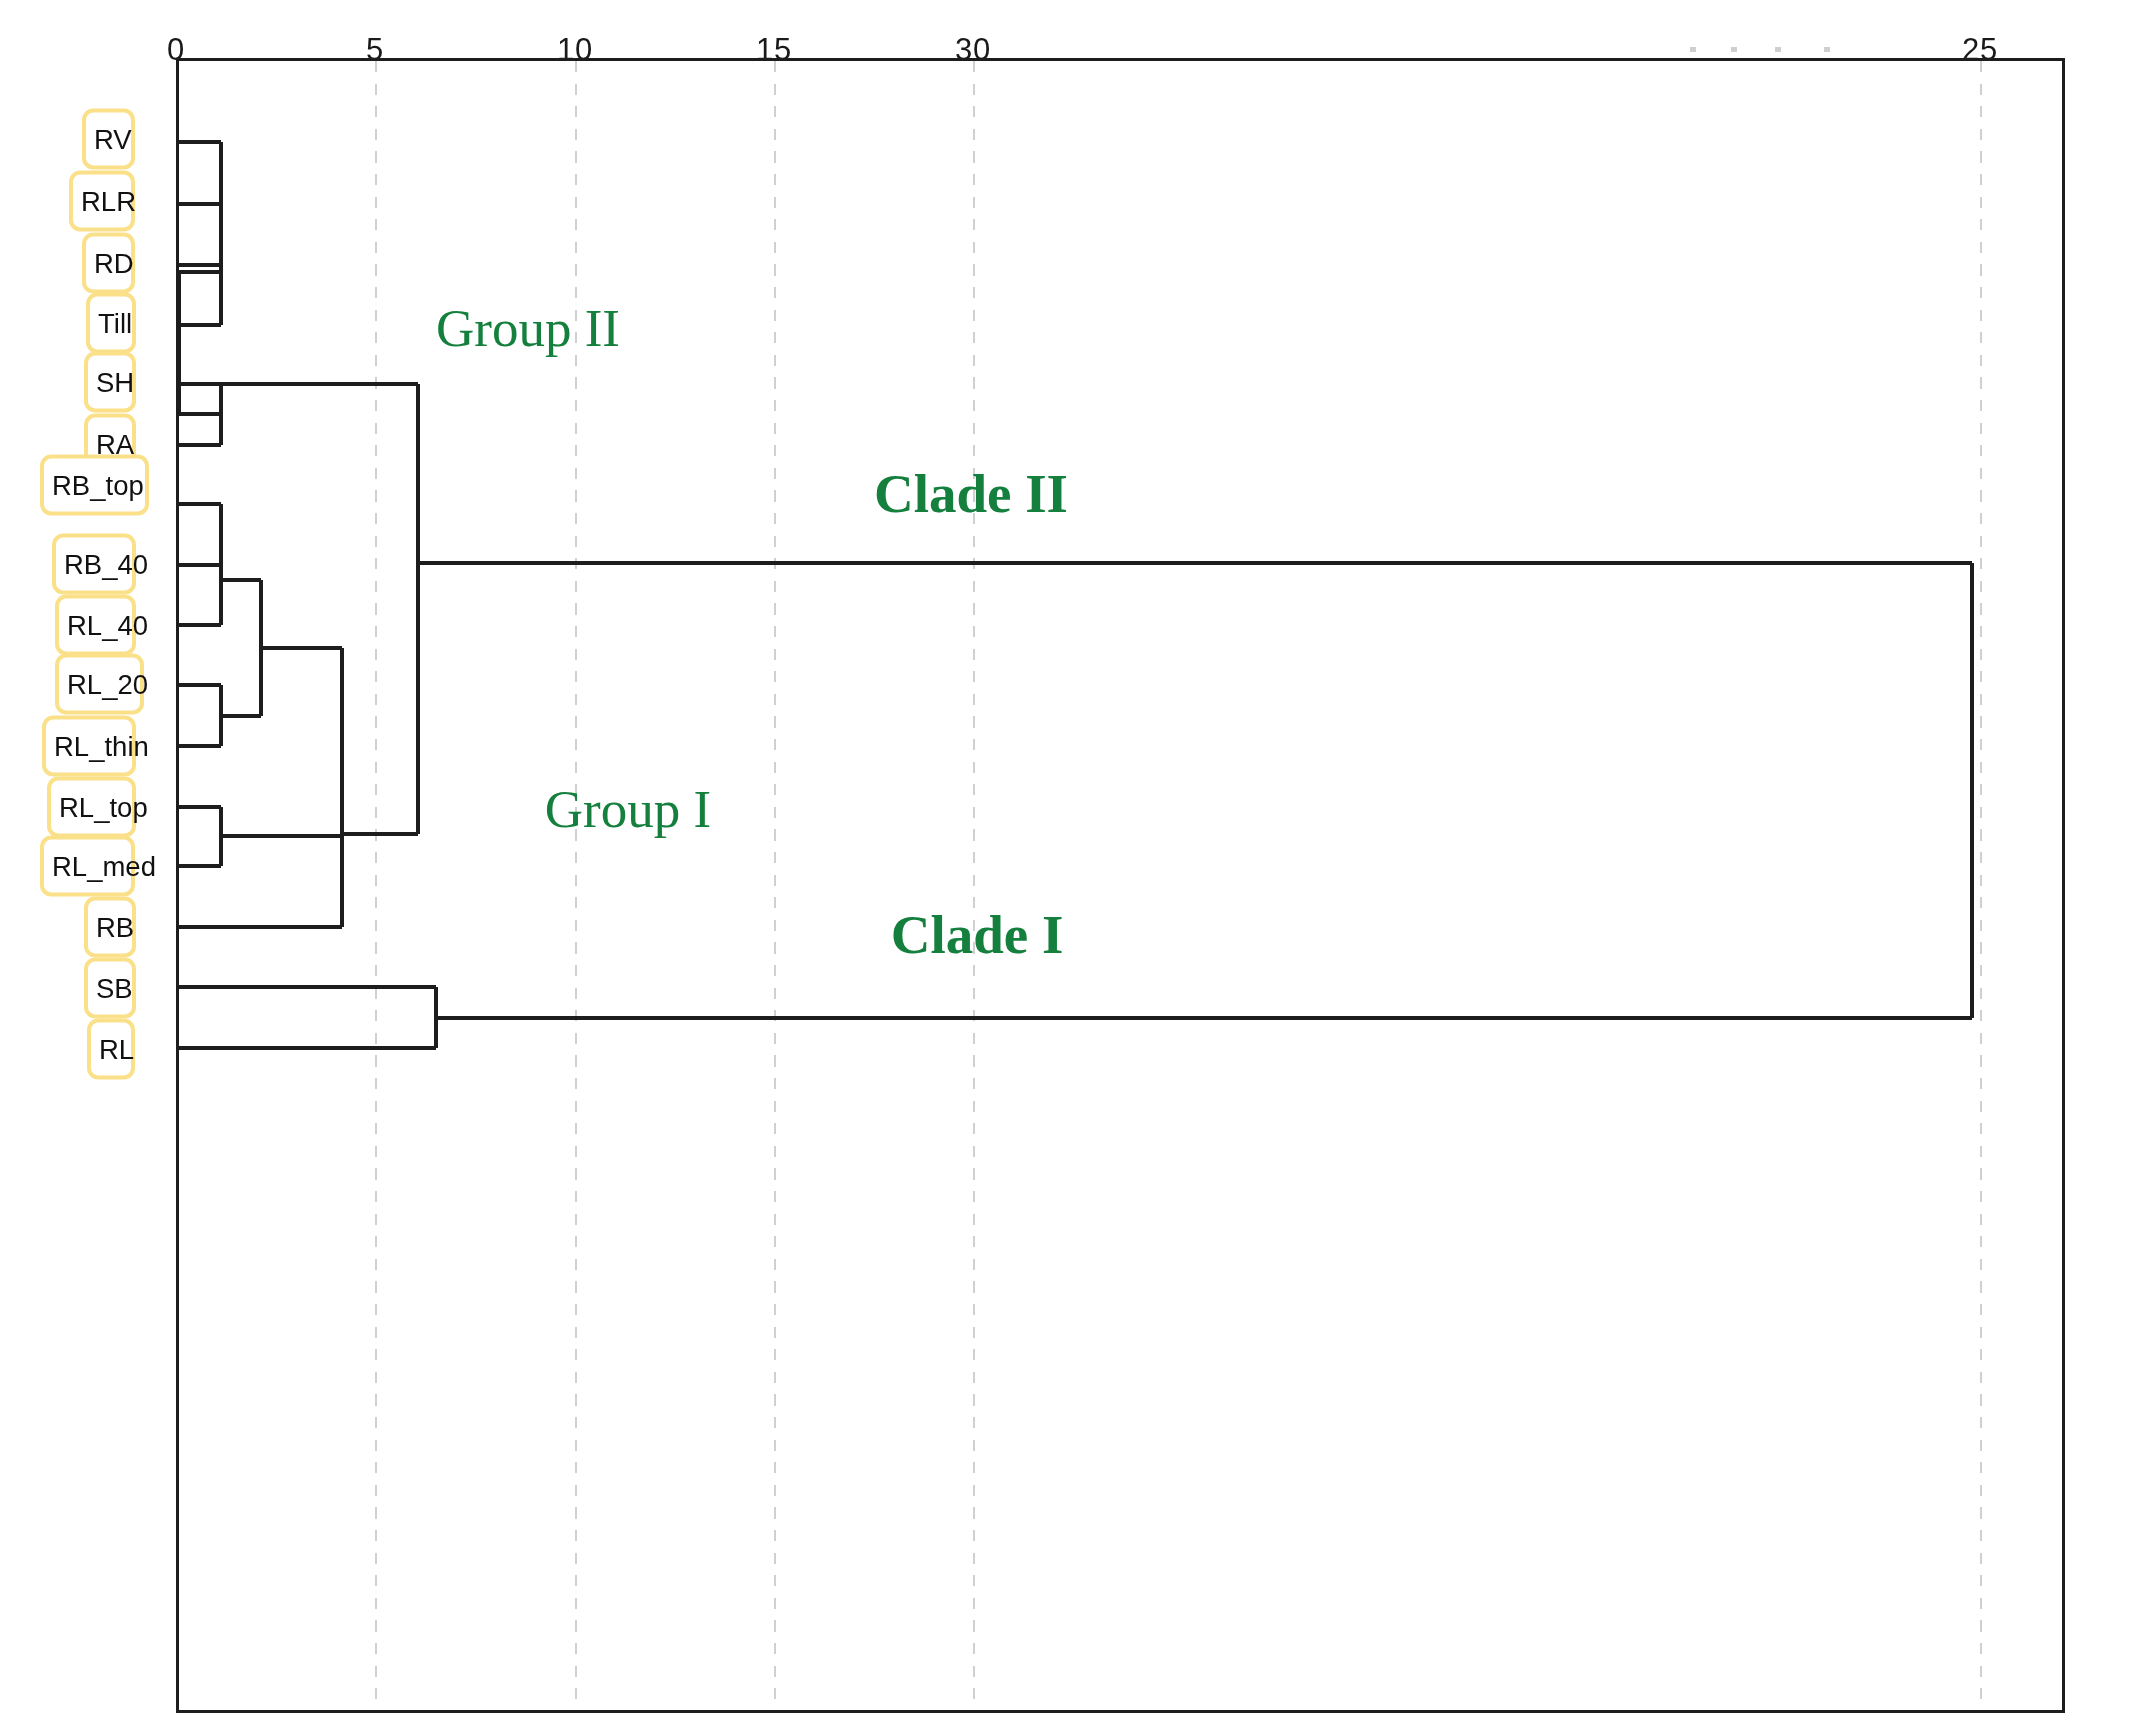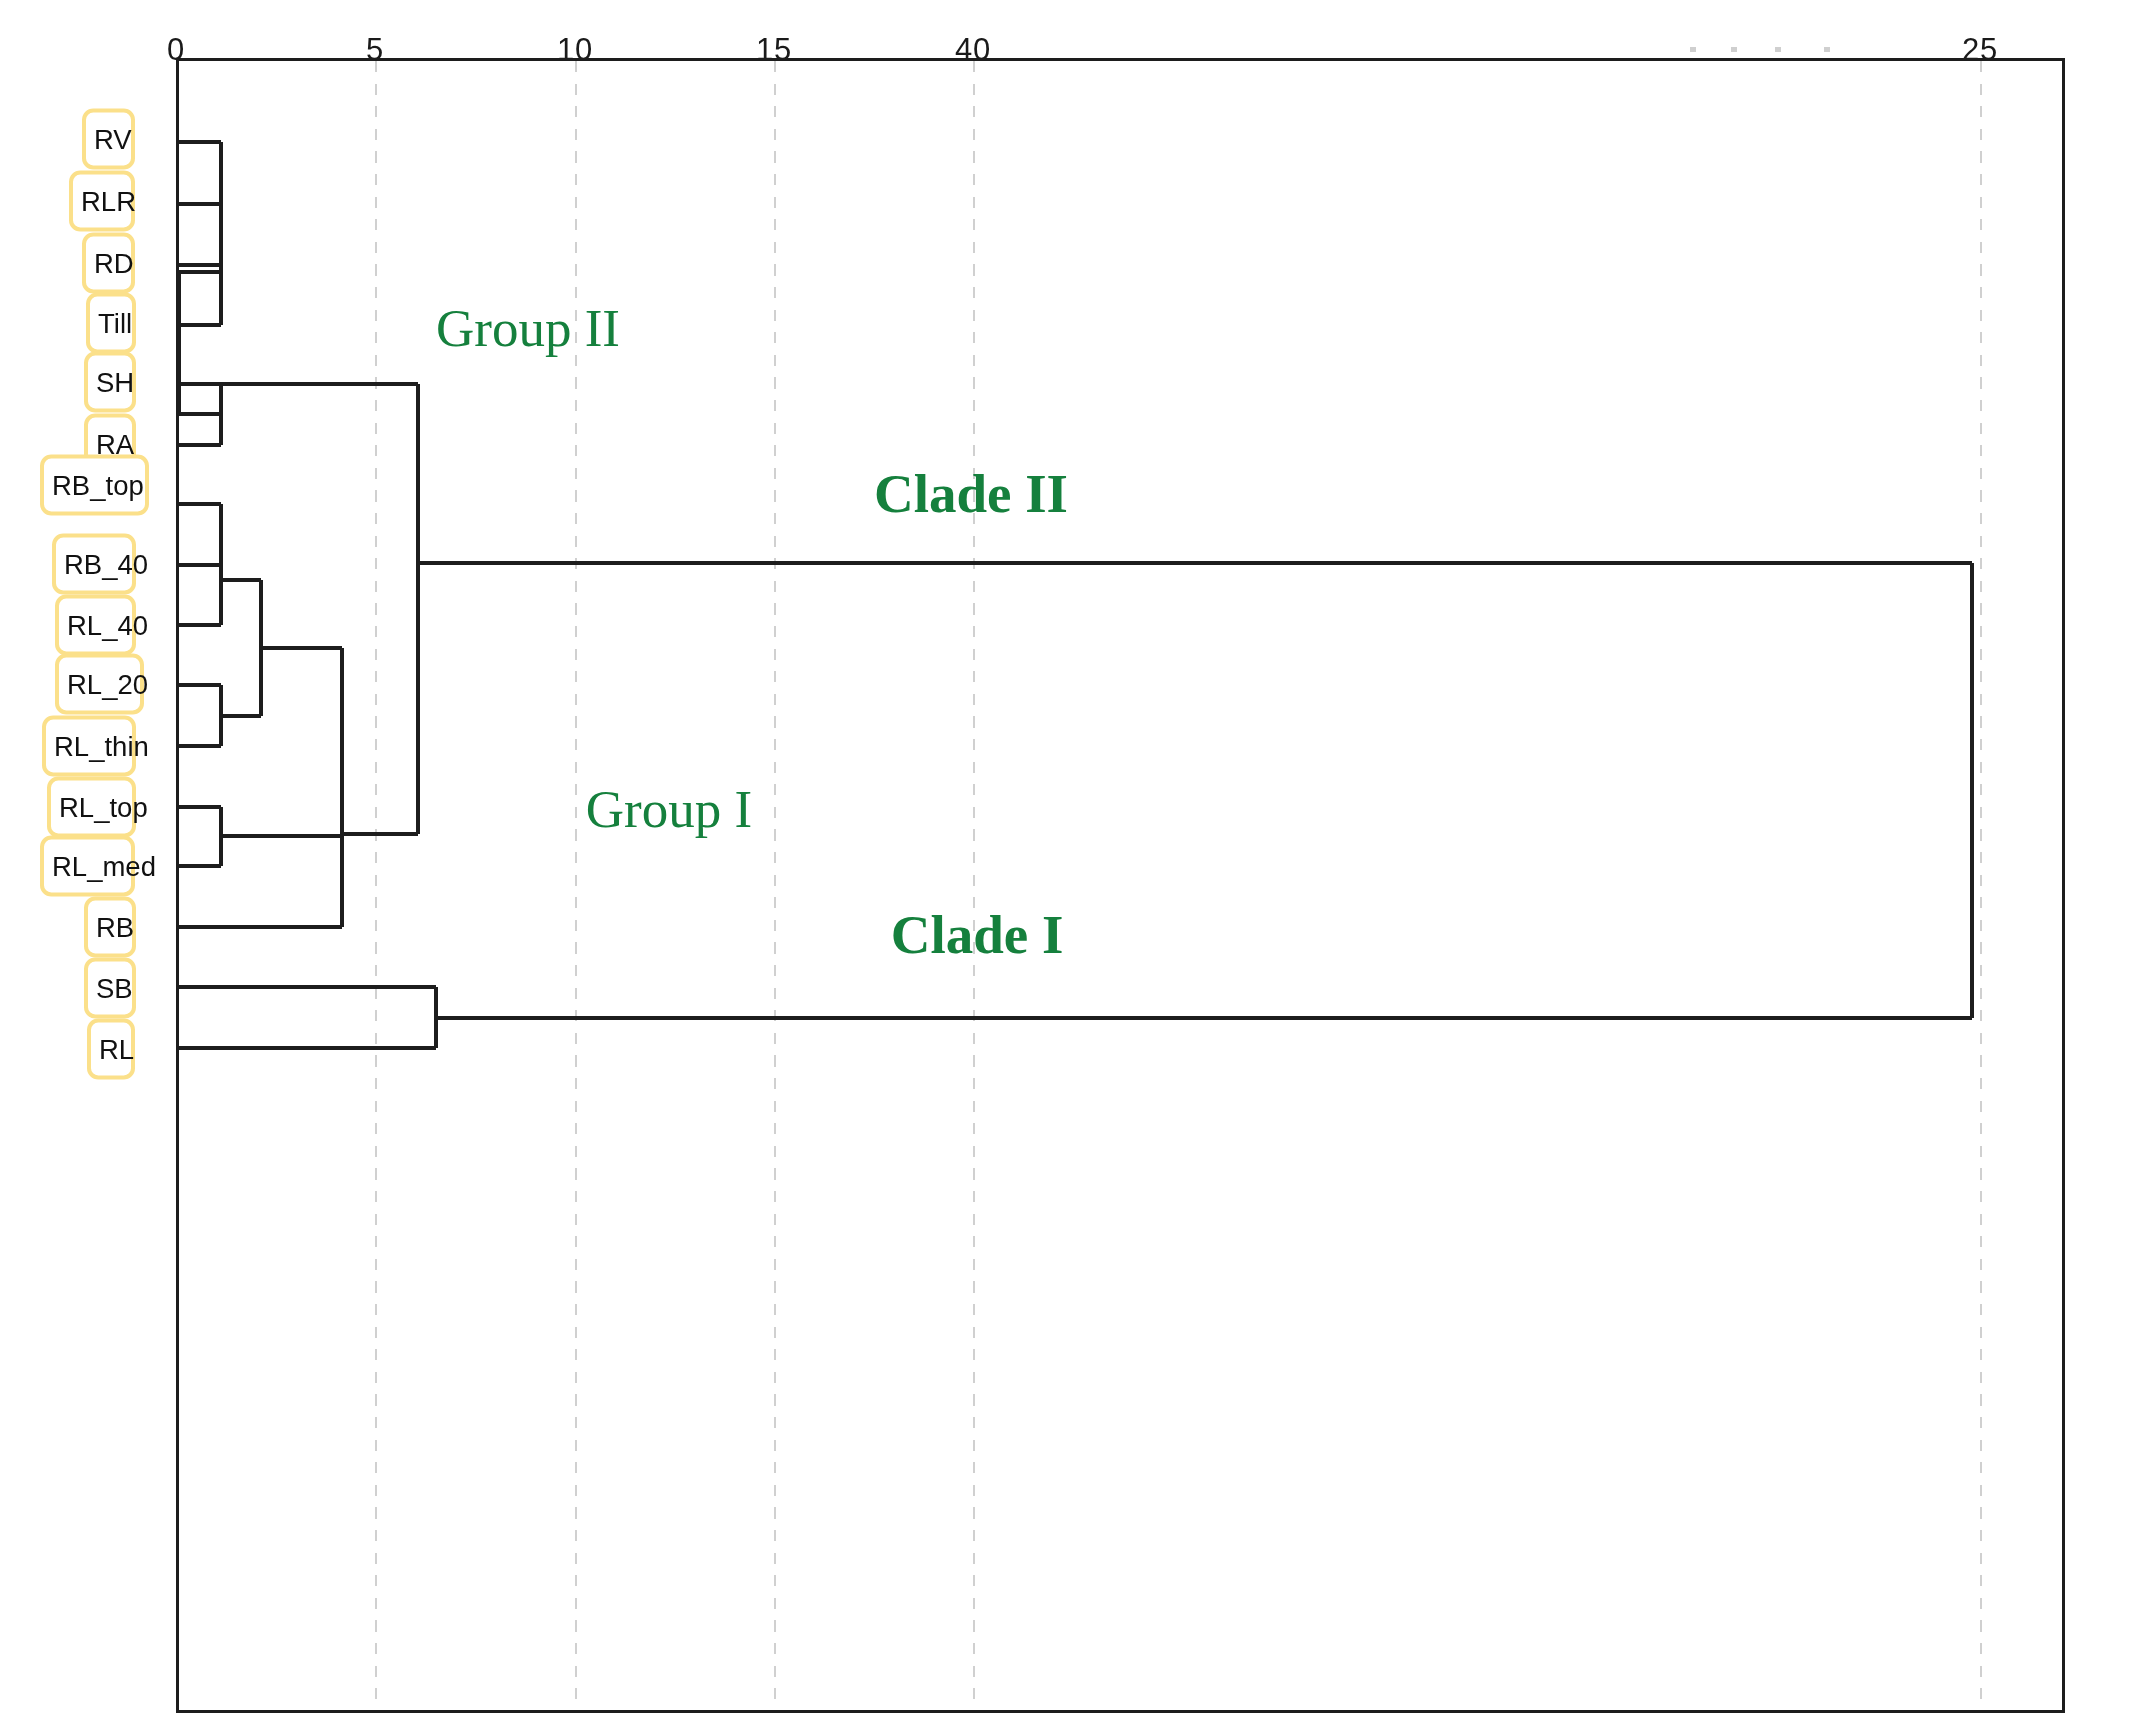--- a/index.html
+++ b/index.html
@@ -75,21 +75,21 @@
 </head>
 <body>
 
 <div id="stage">
 
   <div id="tick-labels">
       <div class="tick-label" style="left: 176px; top: 32px;">0</div>
       <div class="tick-label" style="left: 375px; top: 32px;">5</div>
       <div class="tick-label" style="left: 575px; top: 32px;">10</div>
       <div class="tick-label" style="left: 774px; top: 32px;">15</div>
-      <div class="tick-label" style="left: 973px; top: 32px;">40</div>
+      <div class="tick-label" style="left: 973px; top: 32px;">30</div>
       <div class="tick-label" style="left: 1980px; top: 32px;">25</div>
     </div>
 
   <div id="leaf-tags">
       <div class="leaf-tag" style="width: 53px; left: 82px; top: 139px;">RV</div>
       <div class="leaf-tag" style="width: 66px; left: 69px; top: 201px;">RLR</div>
       <div class="leaf-tag" style="width: 53px; left: 82px; top: 263px;">RD</div>
       <div class="leaf-tag" style="width: 50px; left: 86px; top: 323px;">Till</div>
       <div class="leaf-tag" style="width: 52px; left: 84px; top: 382px;">SH</div>
       <div class="leaf-tag" style="width: 52px; left: 84px; top: 444px;">RA</div>
@@ -156,21 +156,21 @@
         <line x1="0" y1="1150" x2="319" y2="1150"></line>
         <line x1="0" y1="1226" x2="319" y2="1226"></line>
         <line x1="319" y1="1150" x2="319" y2="1226"></line>
         <line x1="297" y1="623" x2="2225" y2="623"></line>
         <line x1="319" y1="1188" x2="2225" y2="1188"></line>
         <line x1="2225" y1="623" x2="2225" y2="1188"></line>
       </svg>
     <div id="annotations">
         <div class="annot group" style="left: 349px; top: 267px;">Group II</div>
         <div class="annot clade" style="left: 792px; top: 432px;">Clade II</div>
-        <div class="annot group" style="left: 449px; top: 748px; margin-left: 41px;">Group I</div>
+        <div class="annot group" style="left: 449px; top: 748px;">Group I</div>
         <div class="annot clade" style="left: 798px; top: 873px;">Clade I</div>
       </div>
     <div id="specks">
         <div class="speck" style="left: 1511px; top: -14.5px;"></div>
         <div class="speck" style="left: 1552px; top: -14.5px;"></div>
         <div class="speck" style="left: 1596px; top: -14.5px;"></div>
         <div class="speck" style="left: 1645px; top: -14.5px;"></div>
       </div>
   </div>
 

